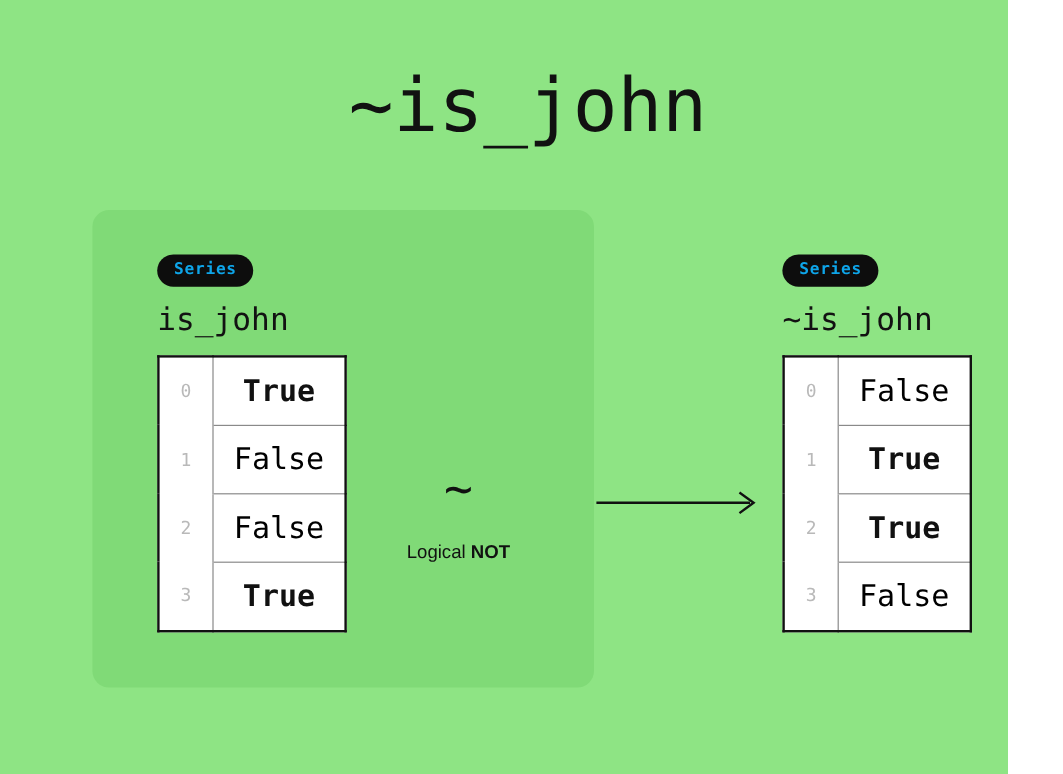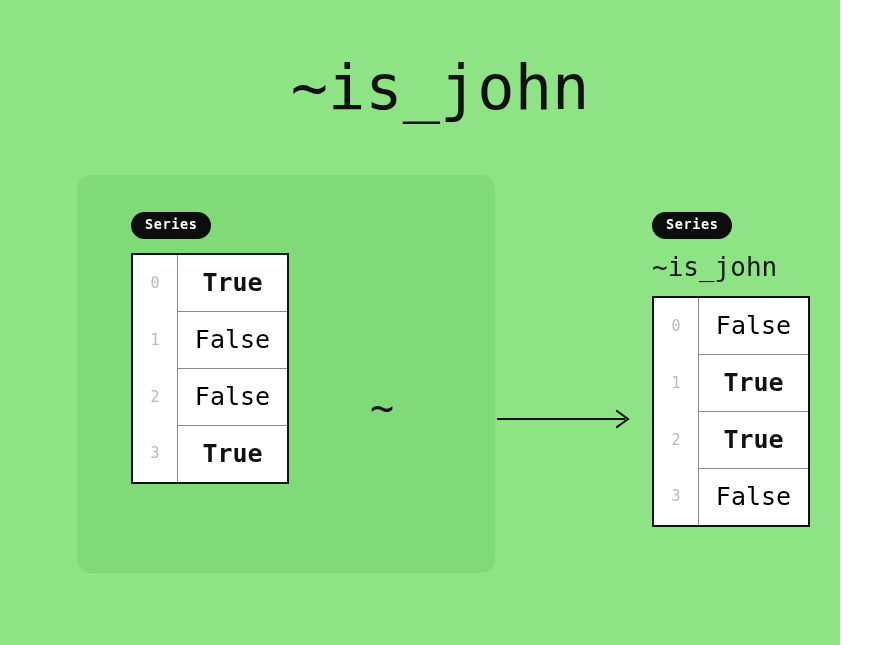--- a/index.html
+++ b/index.html
@@ -51,21 +51,21 @@
   
   .series-block {
     position: absolute;
   }
   #series-left  { left: 131px; top: 212px; }
   #series-right { left: 652px; top: 212px; }
 
   .badge {
     display: inline-block;
     background: #0d0d0d;
-    color: #ffffff;
+    color: #0ea5e9;
     font-family: "DejaVu Sans Mono", "Liberation Mono", monospace;
     font-size: 13.5px;
     font-weight: 700;
     letter-spacing: 0.6px;
     padding: 6px 14px 7px 14px;
     border-radius: 999px;
     line-height: 1;
     white-space: pre;
   }
 
@@ -164,20 +164,21 @@
 <body>
 
 <div id="stage">
 
   <div id="title">~is_john</div>
 
   <div id="panel"></div>
 
   <div class="series-block" id="series-left">
     <div class="badge">Series</div>
+    <div class="series-name">is_john</div>
     <table class="series-table">
       <tbody>
         <tr>
           <td class="idx-cell">0</td>
           <td class="val-cell val-true">True</td>
         </tr>
         <tr>
           <td class="idx-cell">1</td>
           <td class="val-cell val-false">False</td>
         </tr>
@@ -188,20 +189,21 @@
         <tr>
           <td class="idx-cell">3</td>
           <td class="val-cell val-true">True</td>
         </tr>
       </tbody>
     </table>
   </div>
 
   <div id="operator">
     <div id="operator-symbol">~</div>
+    <div id="operator-caption"><span class="op-word">Logical </span><span class="op-name">NOT</span></div>
   </div>
 
   <svg id="arrow" viewBox="0 0 140 30" xmlns="http://www.w3.org/2000/svg">
     <line x1="2" y1="15" x2="130" y2="15" stroke="#111111" stroke-width="2"></line>
     <polyline points="122,7 133,15 122,23" fill="none" stroke="#111111" stroke-width="2" stroke-linecap="square" stroke-linejoin="miter"></polyline>
   </svg>
 
   <div class="series-block" id="series-right">
     <div class="badge">Series</div>
     <div class="series-name">~is_john</div>

